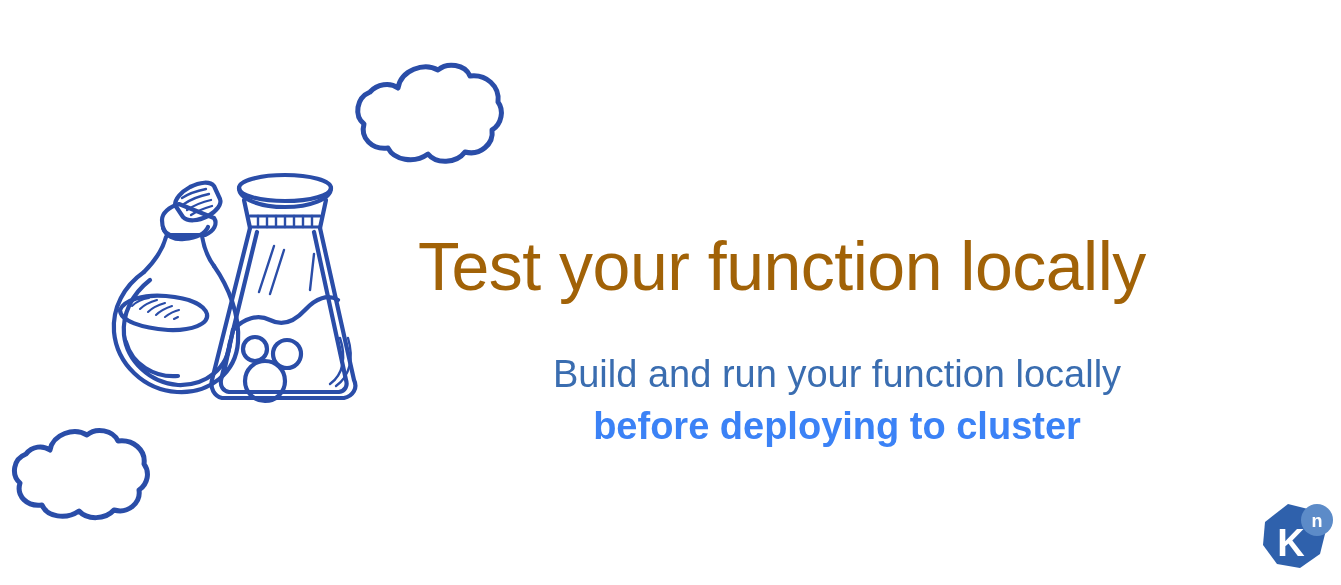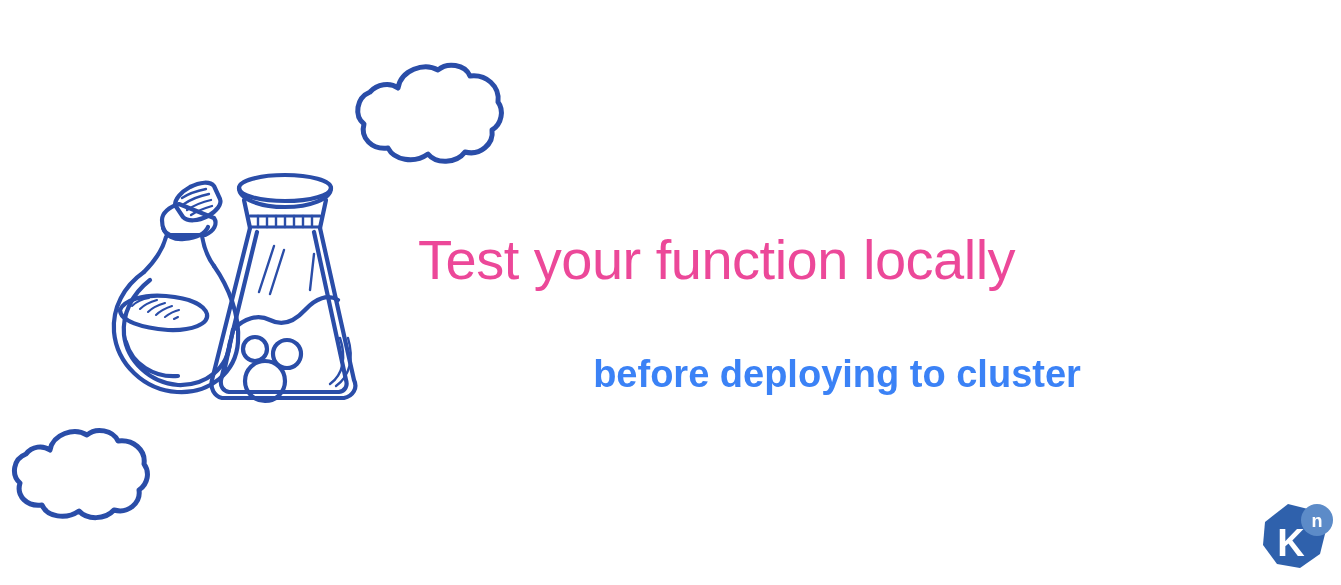--- a/index.html
+++ b/index.html
@@ -43,25 +43,25 @@
     width: 330px;
     height: 280px;
   }
 
   
   #title {
     position: absolute;
     left: 418px;
     top: 232px;
     width: 840px;
-    font-size: 56px;
+    font-size: 68px;
     line-height: 1.0;
     font-weight: 400;
     letter-spacing: -0.5px;
-    color: #ec4899;
+    color: #a16207;
     white-space: nowrap;
     font-stretch: condensed;
   }
   #subtitle-block {
     position: absolute;
     left: 418px;
     top: 348px;
     width: 838px;
     text-align: center;
   }
@@ -195,20 +195,21 @@
 
         <path d="M278 196 C284 214, 282 232, 268 242" stroke-width="2.4"></path>
         <path d="M286 196 C292 216, 288 234, 274 244" stroke-width="2.4"></path>
       </g>
     </svg>
   </div>
 
   <div id="title">Test your function locally</div>
 
   <div id="subtitle-block">
+    <div id="subtitle-line-1">Build and run your function locally</div>
     <div id="subtitle-line-2">before deploying to cluster</div>
   </div>
 
   <div id="knative-logo">
     <svg viewBox="0 0 76 76" width="76" height="76" xmlns="http://www.w3.org/2000/svg">
 
       <polygon points="30,4 54,10 68,30 62,54 42,68 19,64 5,45 7,22" fill="#2F61AC"></polygon>
 
       <text x="33" y="56" font-family="'Liberation Sans', sans-serif" font-size="38" font-weight="700" fill="#FFFFFF" text-anchor="middle">K</text>
 

